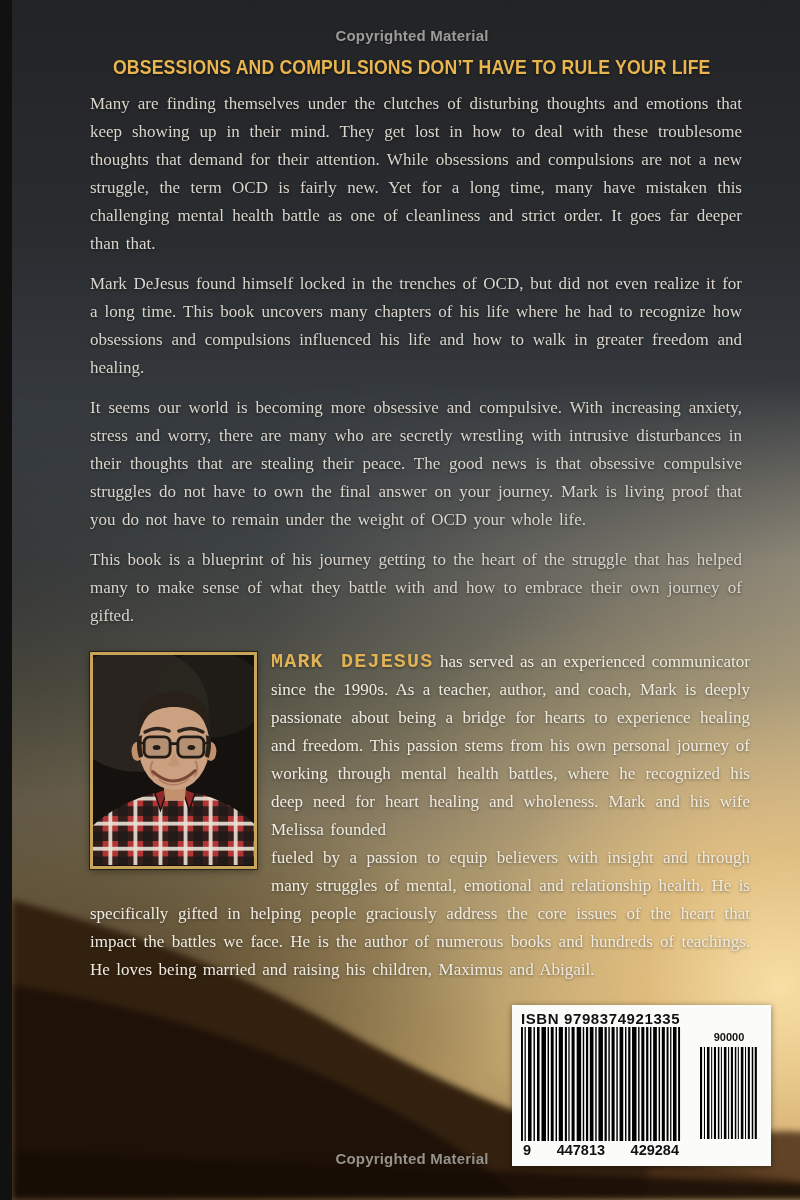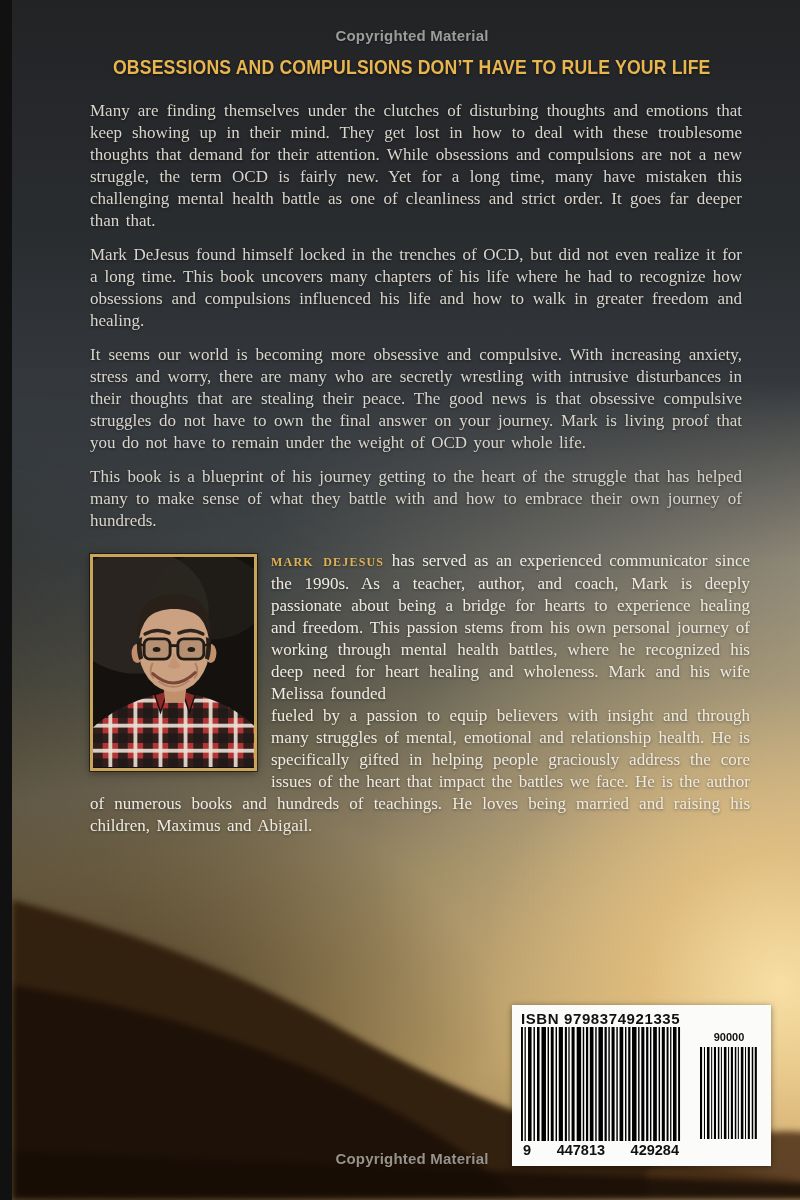--- a/index.html
+++ b/index.html
@@ -38,30 +38,30 @@
   .copyright.bottom{top:1150px;color:#96938c;}
   .headline{
     position:absolute;top:55px;left:0;right:0;text-align:center;white-space:nowrap;text-decoration:underline;
   }
   .headline span{
     display:inline-block;transform:scaleX(.84);transform-origin:center;
     font-family:"Liberation Sans",sans-serif;font-weight:bold;font-size:21px;
     color:#e9b54f;letter-spacing:.2px;text-shadow:0 1px 3px rgba(0,0,0,.6);
   }
   .body-col{
-    position:absolute;top:100px;left:78px;width:652px;
-    color:#d9d5cc;font-size:17px;line-height:22px;
+    position:absolute;top:90px;left:78px;width:652px;
+    color:#d9d5cc;font-size:17px;line-height:28px;
     text-align:justify;word-spacing:2.2px;
     text-shadow:0 1px 3px rgba(0,0,0,.55);
   }
   .body-col p{margin:0 0 12px 0;}
   
   .bio{margin-top:18px;width:660px;color:#efebe1;text-shadow:0 1px 3px rgba(0,0,0,.45);}
   .bio .author-name{
-    font-family:Liberation Serif, serif;font-weight:bold;font-size:12px;
+    font-family:Liberation Mono, monospace;font-weight:bold;font-size:20px;
     color:#dfb255;letter-spacing:1.2px;word-spacing:4px;
   }
   .photo-frame{
     float:left;width:167px;height:217px;box-sizing:border-box;
     border:3px solid #c9a55c;background:#15110e;
     box-shadow:0 0 0 1px rgba(20,14,4,.65), 0 2px 8px rgba(0,0,0,.4);
     margin:4px 14px 8px 0;
   }
   .photo-frame svg{display:block;width:100%;height:100%;}
   
@@ -97,21 +97,21 @@
   <div class="copyright top">Copyrighted Material</div>
 
   <div class="headline">
     <span>OBSESSIONS AND COMPULSIONS DON’T HAVE TO RULE YOUR LIFE</span>
   </div>
 
   <div class="body-col">
     <p>Many are finding themselves under the clutches of disturbing thoughts and emotions that keep showing up in their mind. They get lost in how to deal with these troublesome thoughts that demand for their attention. While obsessions and compulsions are not a new struggle, the term OCD is fairly new. Yet for a long time, many have mistaken this challenging mental health battle as one of cleanliness and strict order. It goes far deeper than that.</p>
     <p>Mark DeJesus found himself locked in the trenches of OCD, but did not even realize it for a long time. This book uncovers many chapters of his life where he had to recognize how obsessions and compulsions influenced his life and how to walk in greater freedom and healing.</p>
     <p>It seems our world is becoming more obsessive and compulsive. With increasing anxiety, stress and worry, there are many who are secretly wrestling with intrusive disturbances in their thoughts that are stealing their peace. The good news is that obsessive compulsive struggles do not have to own the final answer on your journey. Mark is living proof that you do not have to remain under the weight of OCD your whole life.</p>
-    <p>This book is a blueprint of his journey getting to the heart of the struggle that has helped many to make sense of what they battle with and how to embrace their own journey of hundreds.</p>
+    <p>This book is a blueprint of his journey getting to the heart of the struggle that has helped many to make sense of what they battle with and how to embrace their own journey of gifted.</p>
 
     <div class="bio">
       <div class="photo-frame">
         <svg viewBox="0 0 167 217">
           <defs>
             <pattern id="plaid" width="26" height="26" patternUnits="userSpaceOnUse">
               <rect width="26" height="26" fill="#b23434"></rect>
               <rect x="0" y="0" width="10" height="26" fill="#1d1a18" opacity=".85"></rect>
               <rect x="0" y="0" width="26" height="10" fill="#1d1a18" opacity=".85"></rect>
               <rect x="16" y="0" width="4" height="26" fill="#e8e2d4" opacity=".9"></rect>

